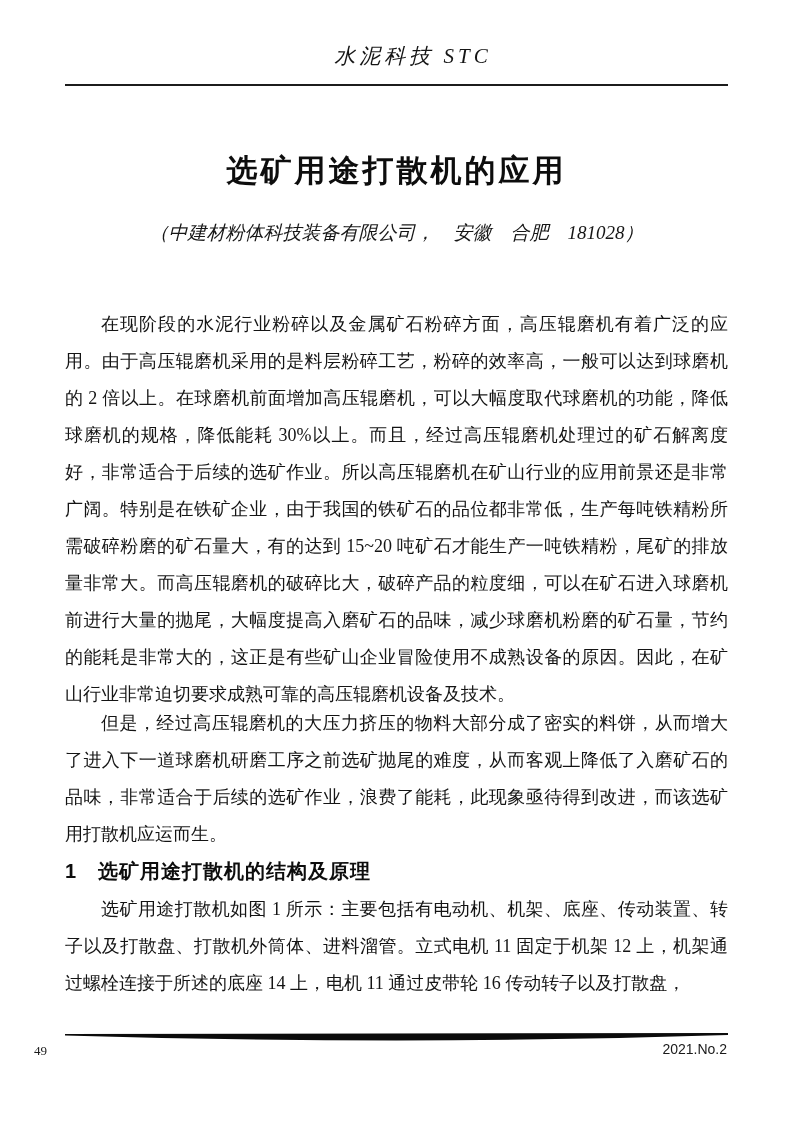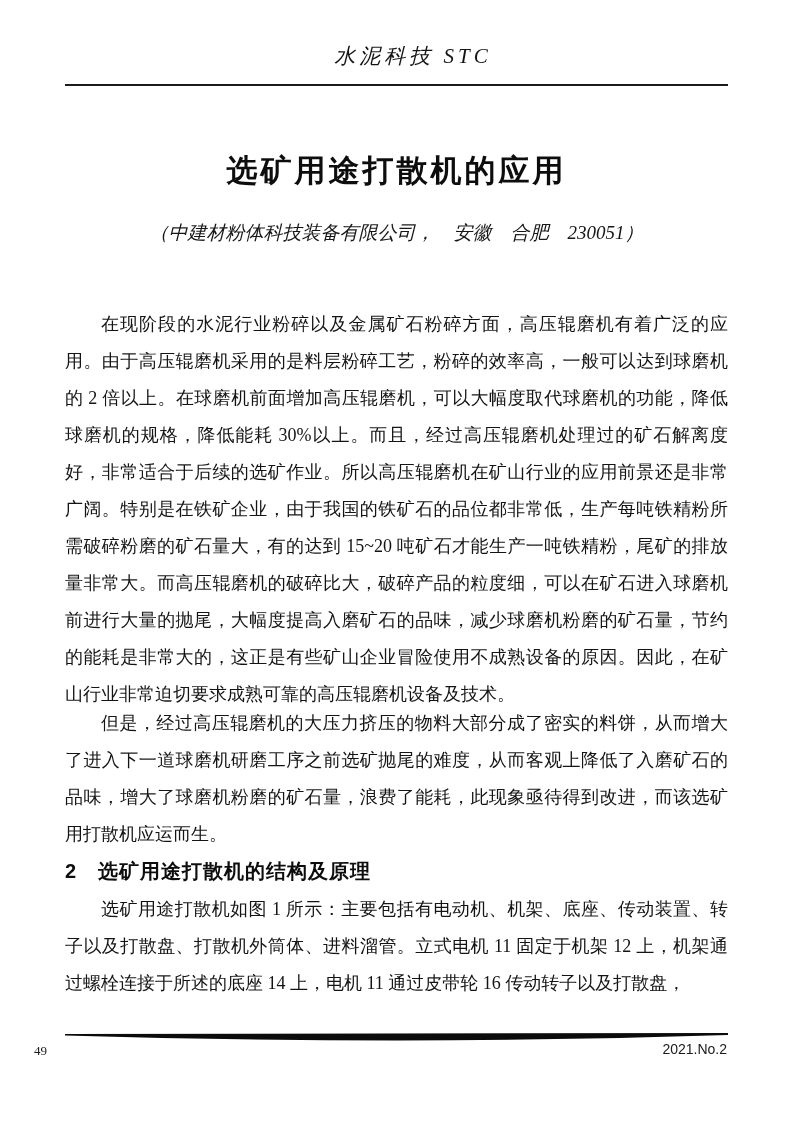--- a/index.html
+++ b/index.html
@@ -113,26 +113,26 @@
 </style>
 </head>
 <body>
 
 <div class="page">
 
   <div class="journal-title">水泥科技 STC</div>
   <div class="header-rule"></div>
 
   <h1 class="article-title">选矿用途打散机的应用</h1>
-  <div class="affiliation">（中建材粉体科技装备有限公司，　安徽　合肥　230051）</div>
+  <div class="affiliation">（中建材粉体科技装备有限公司，　安徽　合肥　181028）</div>
 
   <p class="para para-0-0">在现阶段的水泥行业粉碎以及金属矿石粉碎方面，高压辊磨机有着广泛的应用。由于高压辊磨机采用的是料层粉碎工艺，粉碎的效率高，一般可以达到球磨机的 2 倍以上。在球磨机前面增加高压辊磨机，可以大幅度取代球磨机的功能，降低球磨机的规格，降低能耗 30%以上。而且，经过高压辊磨机处理过的矿石解离度好，非常适合于后续的选矿作业。所以高压辊磨机在矿山行业的应用前景还是非常广阔。特别是在铁矿企业，由于我国的铁矿石的品位都非常低，生产每吨铁精粉所需破碎粉磨的矿石量大，有的达到 15~20 吨矿石才能生产一吨铁精粉，尾矿的排放量非常大。而高压辊磨机的破碎比大，破碎产品的粒度细，可以在矿石进入球磨机前进行大量的抛尾，大幅度提高入磨矿石的品味，减少球磨机粉磨的矿石量，节约的能耗是非常大的，这正是有些矿山企业冒险使用不成熟设备的原因。因此，在矿山行业非常迫切要求成熟可靠的高压辊磨机设备及技术。</p>
-  <p class="para para-0-1">但是，经过高压辊磨机的大压力挤压的物料大部分成了密实的料饼，从而增大了进入下一道球磨机研磨工序之前选矿抛尾的难度，从而客观上降低了入磨矿石的品味，增大了球磨机粉磨的矿石量，浪费了能耗，此现象亟待得到改进，而该选矿用打散机应运而生。</p>
+  <p class="para para-0-1">但是，经过高压辊磨机的大压力挤压的物料大部分成了密实的料饼，从而增大了进入下一道球磨机研磨工序之前选矿抛尾的难度，从而客观上降低了入磨矿石的品味，非常适合于后续的选矿作业，浪费了能耗，此现象亟待得到改进，而该选矿用打散机应运而生。</p>
 
-  <h2 class="section-heading heading-1">2　选矿用途打散机的结构及原理</h2>
+  <h2 class="section-heading heading-1">1　选矿用途打散机的结构及原理</h2>
   <p class="para para-1-0">选矿用途打散机如图 1 所示：主要包括有电动机、机架、底座、传动装置、转子以及打散盘、打散机外筒体、进料溜管。立式电机 11 固定于机架 12 上，机架通过螺栓连接于所述的底座 14 上，电机 11 通过皮带轮 16 传动转子以及打散盘，</p>
 
   <svg class="footer-rule" viewBox="0 0 663 11" width="663" height="11" aria-hidden="true">
     <path d="M0,3 L663,2 L663,4 Q497,9.5 331,9.5 Q165,9.5 0,4.5 Z" fill="#0b0b0b"></path>
   </svg>
   <div class="page-number">49</div>
   <div class="issue-label">2021.No.2</div>
 
 </div>
 

